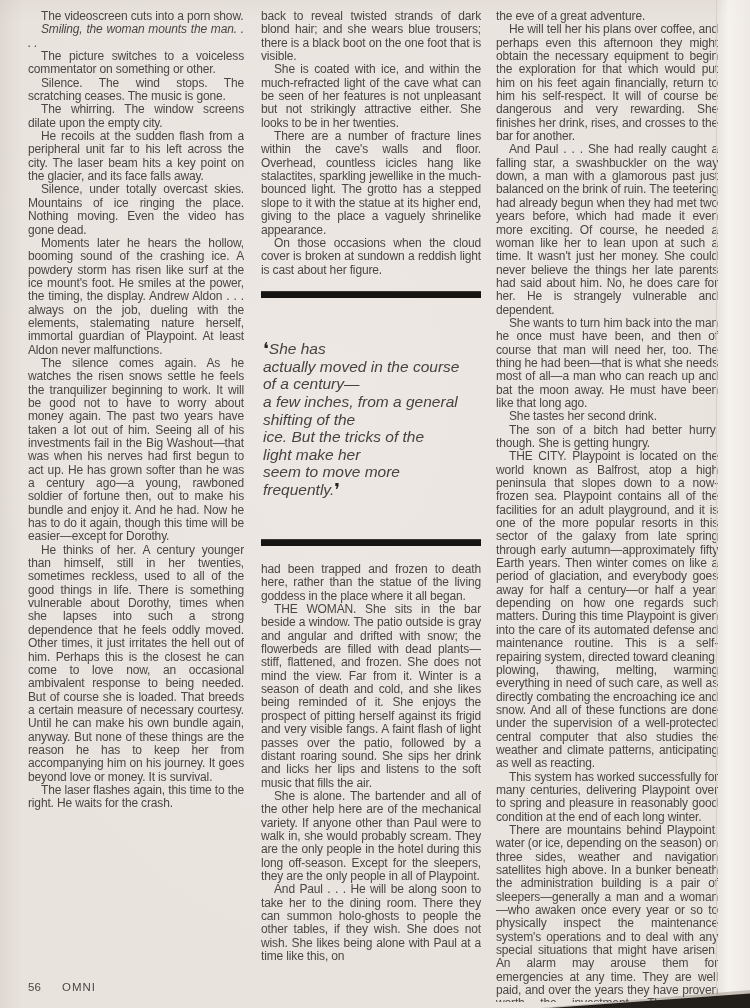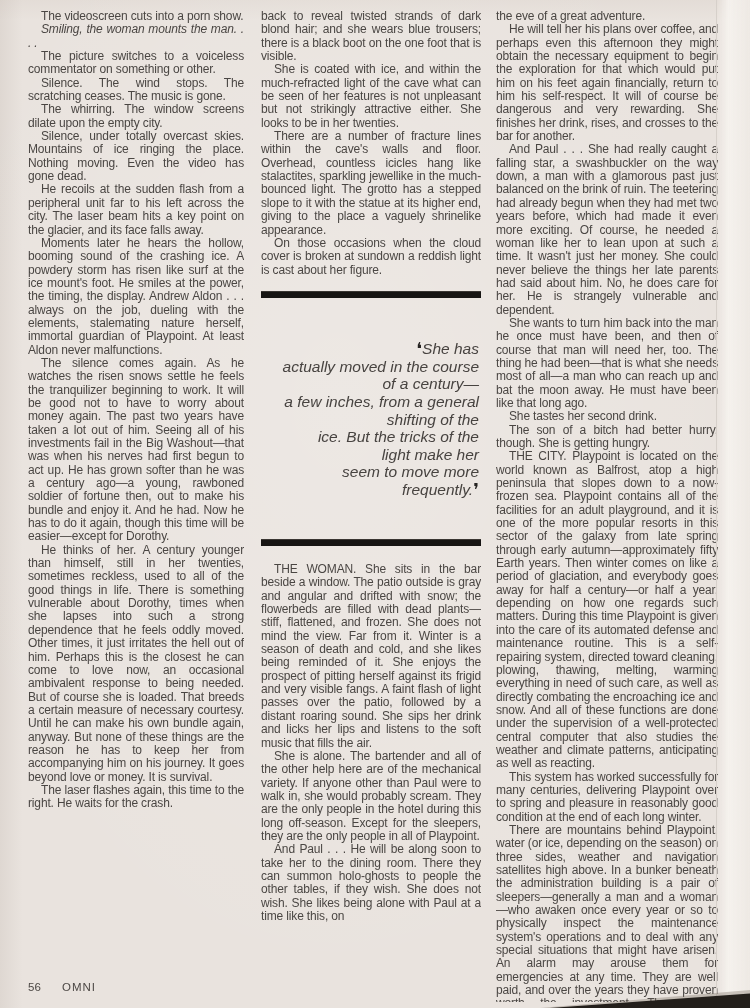--- a/index.html
+++ b/index.html
@@ -49,21 +49,21 @@
   #col2{left:261px;width:220px;height:992px;}
   #col3{left:496px;width:222px;height:992px;}
   .rule{
     height:6px;background:#171513;
     border-top:1px solid #3a3632;
   }
   .rule-top{margin:14px 0 0;}
   .rule-bottom{margin:40px 0 0;}
   .pull-quote{
     margin:42px 2px 0;
-    text-align:right;
+    text-align:left;
     font-style:italic;
     font-size:15.5px;
     line-height:17.6px;
     letter-spacing:0;
     color:#474340;
   }
   .pull-quote .pq-line{display:inline;}
   .pull-quote .pq-break::after{content:"\A";white-space:pre;}
   .qmark{
     font-style:normal;
@@ -84,22 +84,22 @@
 <body>
 
 <div class="scan-surface"></div>
 
 <div class="col" id="col1">
   <p>The videoscreen cuts into a porn show.</p>
   <p class="italic">Smiling, the woman mounts the man. . . .</p>
   <p>The picture switches to a voiceless commentator on something or other.</p>
   <p>Silence. The wind stops. The scratching ceases. The music is gone.</p>
   <p>The whirring. The window screens dilate upon the empty city.</p>
+  <p>He recoils at the sudden flash from a peripheral unit far to his left across the city. The laser beam hits a key point on the glacier, and its face falls away.</p>
   <p>Silence, under totally overcast skies. Mountains of ice ringing the place. Nothing moving. Even the video has gone dead.</p>
-  <p>He recoils at the sudden flash from a peripheral unit far to his left across the city. The laser beam hits a key point on the glacier, and its face falls away.</p>
   <p>Moments later he hears the hollow, booming sound of the crashing ice. A powdery storm has risen like surf at the ice mount's foot. He smiles at the power, the timing, the display. Andrew Aldon . . . always on the job, dueling with the elements, stalemating nature herself, immortal guardian of Playpoint. At least Aldon never malfunctions.</p>
   <p>The silence comes again. As he watches the risen snows settle he feels the tranquilizer beginning to work. It will be good not to have to worry about money again. The past two years have taken a lot out of him. Seeing all of his investments fail in the Big Washout—that was when his nerves had first begun to act up. He has grown softer than he was a century ago—a young, rawboned soldier of fortune then, out to make his bundle and enjoy it. And he had. Now he has to do it again, though this time will be easier—except for Dorothy.</p>
   <p>He thinks of her. A century younger than himself, still in her twenties, sometimes reckless, used to all of the good things in life. There is something vulnerable about Dorothy, times when she lapses into such a strong dependence that he feels oddly moved. Other times, it just irritates the hell out of him. Perhaps this is the closest he can come to love now, an occasional ambivalent response to being needed. But of course she is loaded. That breeds a certain measure of necessary courtesy. Until he can make his own bundle again, anyway. But none of these things are the reason he has to keep her from accompanying him on his journey. It goes beyond love or money. It is survival.</p>
   <p>The laser flashes again, this time to the right. He waits for the crash.</p>
 
 </div>
 
 <div class="col" id="col2">
   <div>
     <p class="noindent">back to reveal twisted strands of dark blond hair; and she wears blue trousers; there is a black boot on the one foot that is visible.</p>
@@ -108,20 +108,21 @@
     <p>On those occasions when the cloud cover is broken at sundown a reddish light is cast about her figure.</p>
   </div>
 
   <div class="rule rule-top"></div>
 
   <div class="pull-quote"><span class="qmark">❛</span><span class="pq-line pq-break">She has</span><span class="pq-line pq-break">actually moved in the course</span><span class="pq-line pq-break">of a century—</span><span class="pq-line pq-break">a few inches, from a general</span><span class="pq-line pq-break">shifting of the</span><span class="pq-line pq-break">ice. But the tricks of the</span><span class="pq-line pq-break">light make her</span><span class="pq-line">seem to move more frequently.</span><span class="qmark">❜</span></div>
 
   <div class="rule rule-bottom"></div>
 
   <div class="lower-block">
+    <p class="noindent">had been trapped and frozen to death here, rather than the statue of the living goddess in the place where it all began.</p>
     <p>THE WOMAN. She sits in the bar beside a window. The patio outside is gray and angular and drifted with snow; the flowerbeds are filled with dead plants—stiff, flattened, and frozen. She does not mind the view. Far from it. Winter is a season of death and cold, and she likes being reminded of it. She enjoys the prospect of pitting herself against its frigid and very visible fangs. A faint flash of light passes over the patio, followed by a distant roaring sound. She sips her drink and licks her lips and listens to the soft music that fills the air.</p>
     <p>She is alone. The bartender and all of the other help here are of the mechanical variety. If anyone other than Paul were to walk in, she would probably scream. They are the only people in the hotel during this long off-season. Except for the sleepers, they are the only people in all of Playpoint.</p>
     <p>And Paul . . . He will be along soon to take her to the dining room. There they can summon holo-ghosts to people the other tables, if they wish. She does not wish. She likes being alone with Paul at a time like this, on</p>
   </div>
 </div>
 
 <div class="col" id="col3">
   <p class="noindent">the eve of a great adventure.</p>
   <p>He will tell her his plans over coffee, and perhaps even this afternoon they might obtain the necessary equipment to begin the exploration for that which would put him on his feet again financially, return to him his self-respect. It will of course be dangerous and very rewarding. She finishes her drink, rises, and crosses to the bar for another.</p>
   <p>And Paul . . . She had really caught a falling star, a swashbuckler on the way down, a man with a glamorous past just balanced on the brink of ruin. The teetering had already begun when they had met two years before, which had made it even more exciting. Of course, he needed a woman like her to lean upon at such a time. It wasn't just her money. She could never believe the things her late parents had said about him. No, he does care for her. He is strangely vulnerable and dependent.</p>

